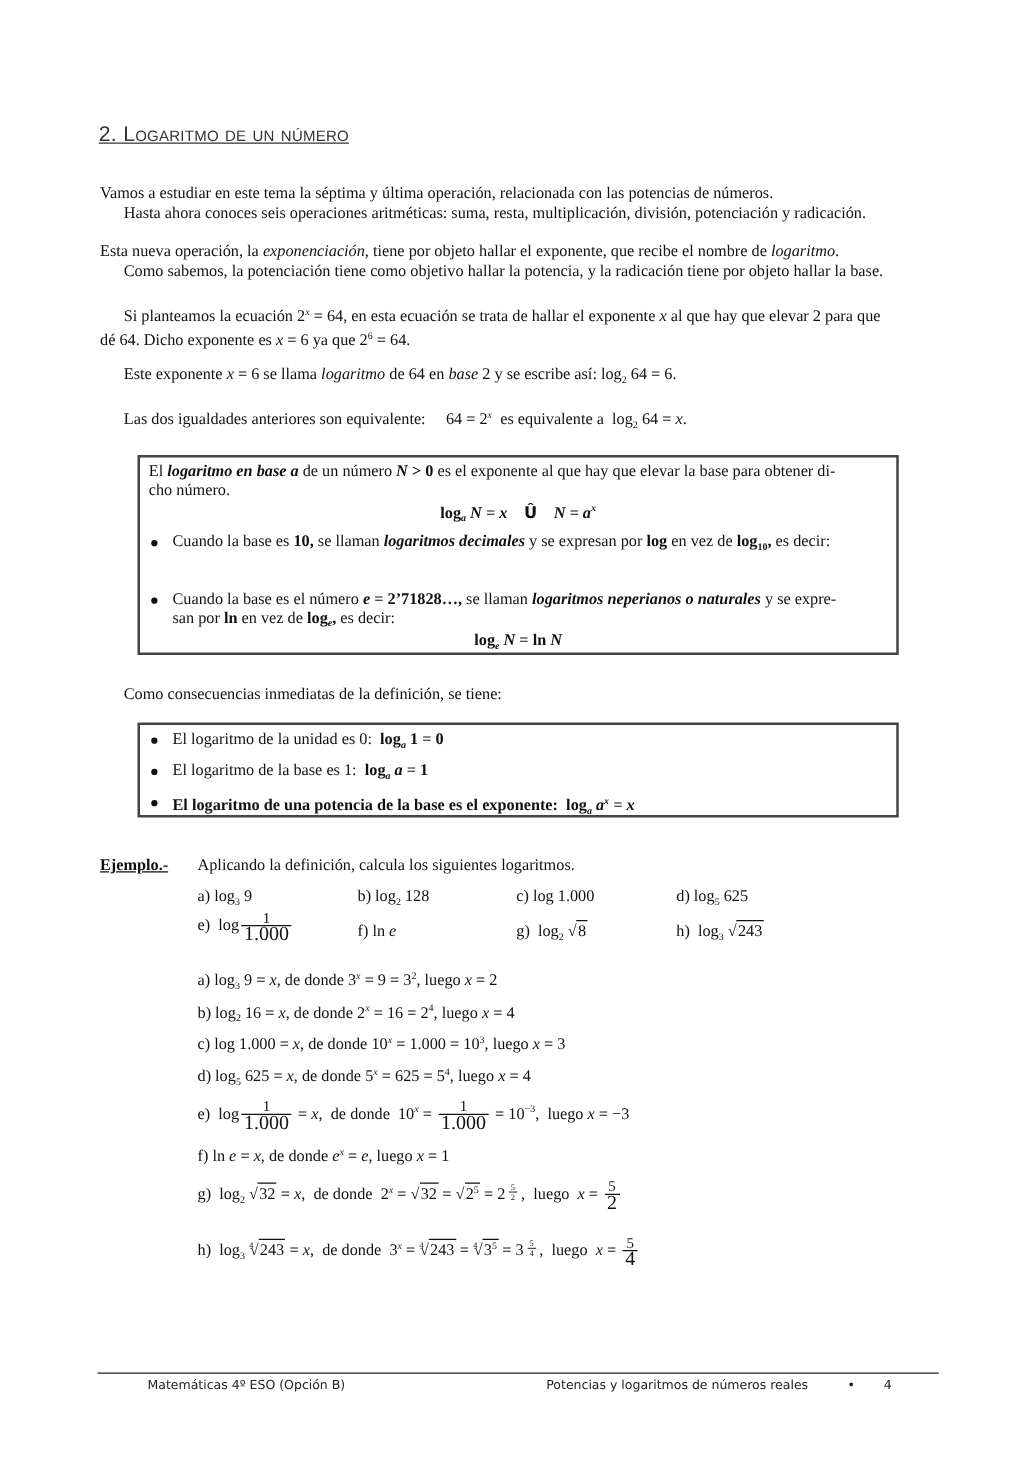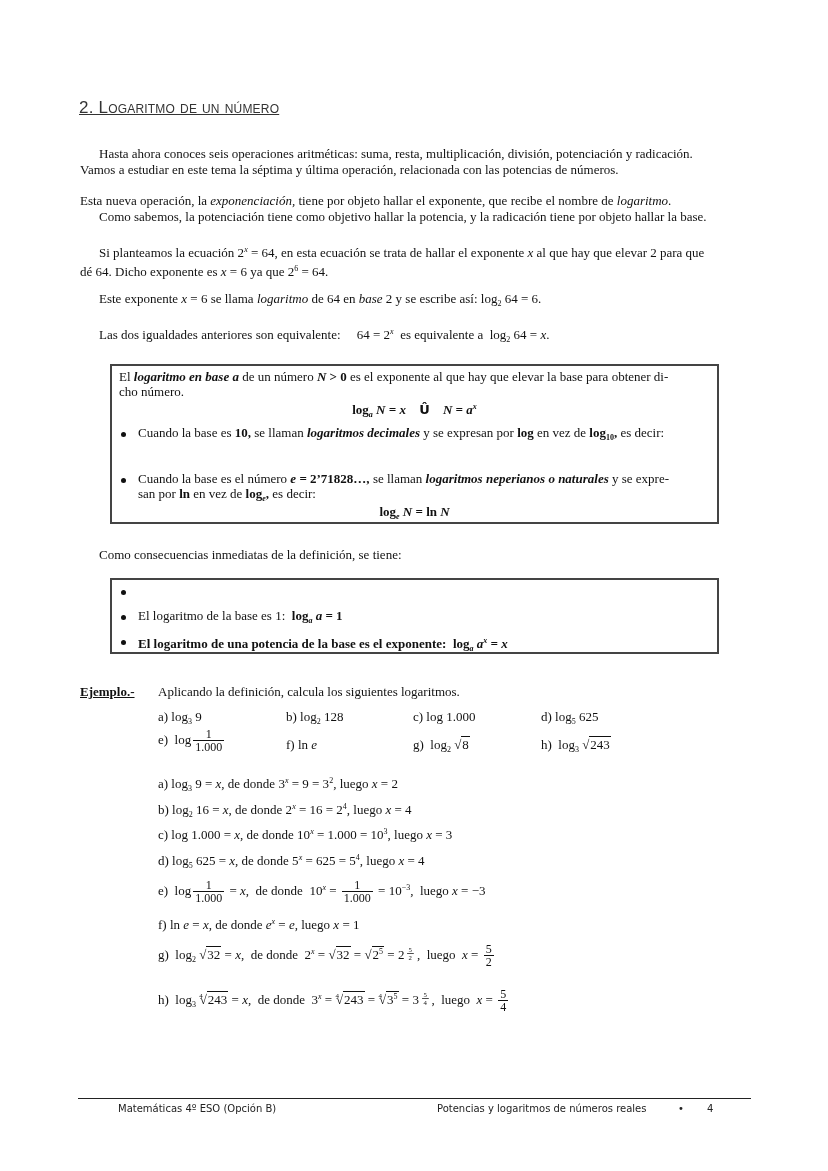--- a/index.html
+++ b/index.html
@@ -23,35 +23,35 @@
   .box {
     border: 2px solid #444; box-sizing: border-box;
   }
   .box1 { left: 110px; top: 364px; width: 609px; height: 160px; }
   .box2 { left: 110px; top: 578px; width: 609px; height: 76px; }
   .box-text { position: absolute; line-height: 15px; white-space: nowrap; }
   .center { position: absolute; text-align: center; left: 0; right: 0; white-space: nowrap; }
   .bullet { position: absolute; width: 5px; height: 5px; border-radius: 50%; background: #111; }
   .frac { display: inline-flex; flex-direction: column; align-items: center; vertical-align: middle; margin: 0 2px; }
   .frac .num { font-size: 12px; line-height: 12px; padding: 0 2px; }
-  .frac .den { font-size: 12px; line-height: 13px; border-top: 1px solid #111; padding: 0 2px; }
+  .frac .den { font-size: 16px; line-height: 13px; border-top: 1px solid #111; padding: 0 2px; }
   .sqrt { display: inline-block; }
   .sqrt .rad { border-top: 1px solid #111; padding: 0 1px; }
   .rootidx { font-size: 7px; vertical-align: 6px; margin-right: -3px; }
   .footer-line { left: 78px; top: 1098px; width: 673px; height: 1px; background: #222; }
   .footer { font-family: "DejaVu Sans", sans-serif; font-size: 10px; color: #222; white-space: nowrap; }
 </style>
 </head>
 <body>
 
 <div class="abs title">2. Logaritmo de un número</div>
 
 <div class="abs para" style="top:146px;">
+  <div class="line"><span>Vamos a estudiar en este tema la séptima y última operación, relacionada con las potencias de números.</span></div>
   <div class="line"><span class="indent"></span><span>Hasta ahora conoces seis operaciones aritméticas: suma, resta, multiplicación, división, potenciación y radicación.</span></div>
-  <div class="line"><span>Vamos a estudiar en este tema la séptima y última operación, relacionada con las potencias de números.</span></div>
 </div>
 
 <div class="abs para" style="top:193px;">
   <div class="line"><span>Esta nueva operación, la </span><i>exponenciación,</i><span> tiene por objeto hallar el exponente, que recibe el nombre de </span><i>logaritmo</i><span>.</span></div>
   <div class="line"><span class="indent"></span><span>Como sabemos, la potenciación tiene como objetivo hallar la potencia, y la radicación tiene por objeto hallar la base.</span></div>
 </div>
 
 <div class="abs para" style="top:242px;">
   <div class="line"><span class="indent"></span><span>Si planteamos la ecuación 2</span><sup><i>x</i></sup><span> = 64, en esta ecuación se trata de hallar el exponente </span><i>x</i><span> al que hay que elevar 2 para que</span></div>
   <div class="line"><span>dé 64. Dicho exponente es </span><i>x</i><span> = 6 ya que 2</span><sup>6</sup><span> = 64.</span></div>
@@ -88,20 +88,23 @@
   </div>
   <div class="center" style="top:138px; font-weight:bold;">
     <span>log</span><sub><i>e</i></sub><i> N</i><span style="white-space:pre;"> = ln </span><i>N</i>
   </div>
 </div>
 
 <div class="abs line" style="left:99px; top:547px;">Como consecuencias inmediatas de la definición, se tiene:</div>
 
 <div class="abs box box2">
   <div class="bullet" style="left:9px; top:10px;"></div>
+  <div class="box-text" style="left:26px; top:3px;">
+    <span style="white-space:pre;">El logaritmo de la unidad es 0:  </span><b><span>log</span><sub><i>a</i></sub><span style="white-space:pre;"> 1 = 0</span></b>
+  </div>
   <div class="bullet" style="left:9px; top:35px;"></div>
   <div class="box-text" style="left:26px; top:28px;">
     <span style="white-space:pre;">El logaritmo de la base es 1:  </span><b><span>log</span><sub><i>a</i></sub><i> a</i><span style="white-space:pre;"> = 1</span></b>
   </div>
   <div class="bullet" style="left:9px; top:60px;"></div>
   <div class="box-text" style="left:26px; top:53px;">
     <span style="white-space:pre;font-weight:bold;">El logaritmo de una potencia de la base es el exponente:  </span><b><span>log</span><sub><i>a</i></sub><i> a</i><sup><i>x</i></sup><i style="white-space:pre;"> = x</i></b>
   </div>
 </div>
 

